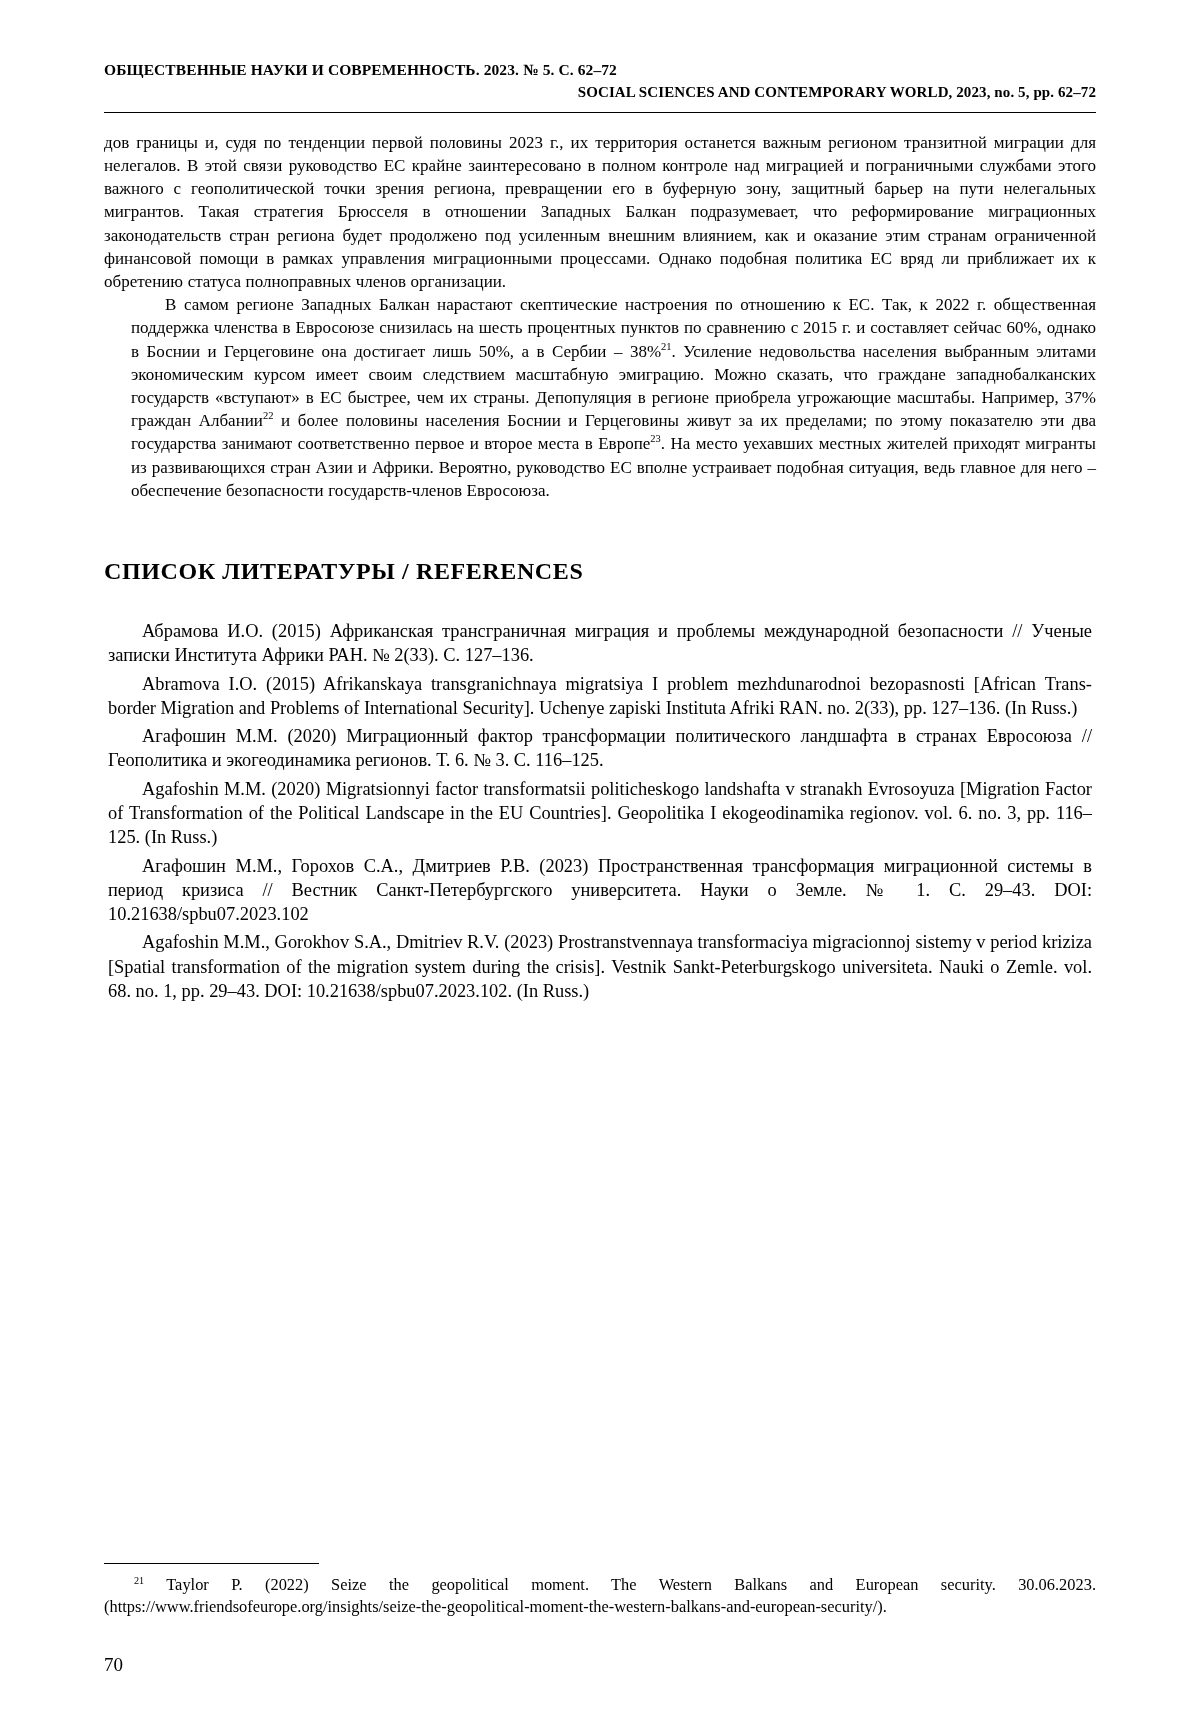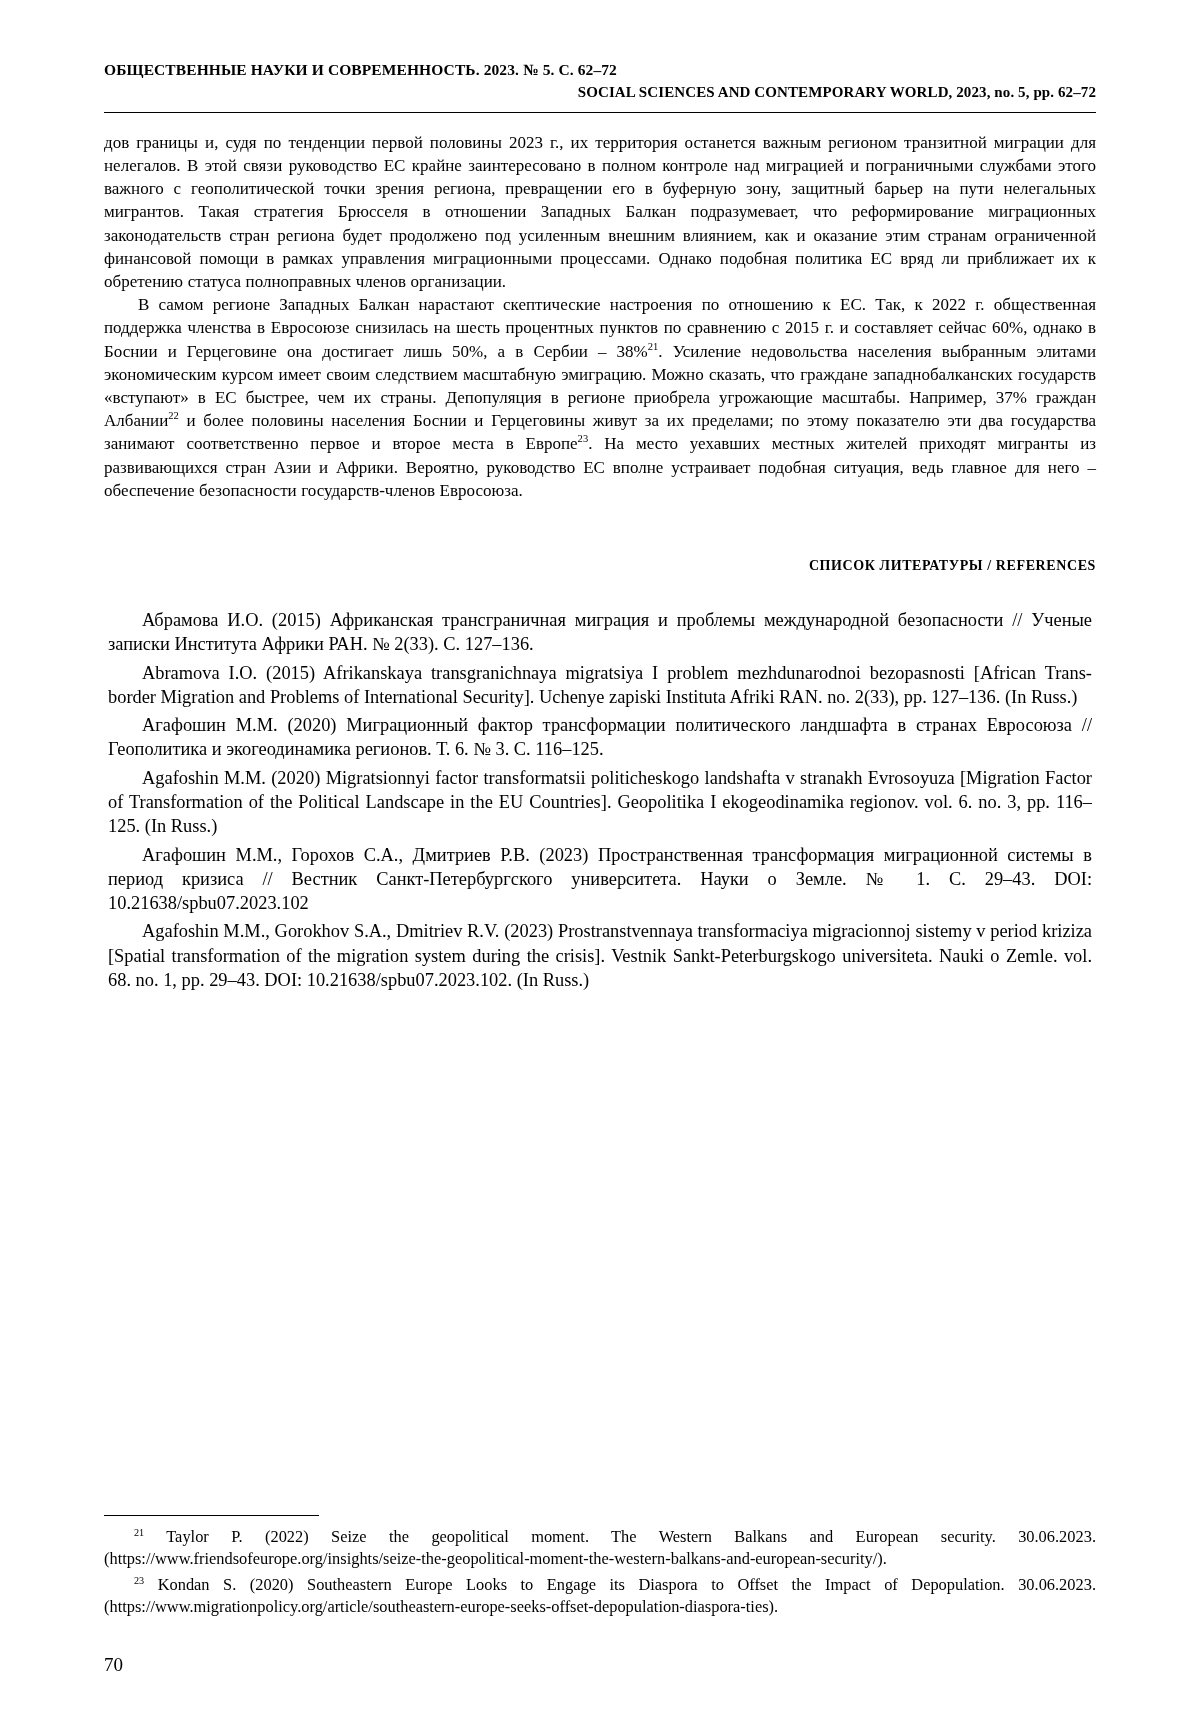--- a/index.html
+++ b/index.html
@@ -50,24 +50,25 @@
     text-justify: inter-word;
     margin: 0;
     hyphens: none;
     word-spacing: 0.02em;
   }
   p.body-text.first {
     text-indent: 0;
   }
   p.body-text.indent {
     text-indent: 34px;
+    margin-left: 27px;
   }
   .section-title {
-    text-align: right;
-    font-size: 14px;
+    text-align: left;
+    font-size: 24px;
     margin: 56px 0 34px 0;
     letter-spacing: 0.6px;
   }
   p.ref {
     font-size: 18.4px;
     line-height: 1.32;
     text-align: justify;
     margin: 4px;
     text-indent: 34px;
   }
@@ -126,18 +127,17 @@
       <p class="ref"><span>Агафошин М.М. (2020) Миграционный фактор трансформации политического ландшафта в странах Евросоюза // Геополитика и экогеодинамика регионов. Т. 6. № 3. С. 116–125.</span></p>
       <p class="ref"><span>Agafoshin M.M. (2020) Migratsionnyi factor transformatsii politicheskogo landshafta v stranakh Evrosoyuza [Migration Factor of Transformation of the Political Landscape in the EU Countries]. </span><span class="it">Geopolitika I ekogeodinamika regionov</span><span>. vol. 6. no. 3, pp. 116–125. (In Russ.)</span></p>
       <p class="ref"><span>Агафошин М.М., Горохов С.А., Дмитриев Р.В. (2023) Пространственная трансформация миграционной системы в период кризиса // Вестник Санкт-Петербургского университета. Науки о Земле. № 1. С. 29–43. DOI: 10.21638/spbu07.2023.102</span></p>
       <p class="ref"><span>Agafoshin M.M., Gorokhov S.A., Dmitriev R.V. (2023) Prostranstvennaya transformaciya migracionnoj sistemy v period kriziza [Spatial transformation of the migration system during the crisis]. </span><span class="it">Vestnik Sankt-Peterburgskogo universiteta. Nauki o Zemle</span><span>. vol. 68. no. 1, pp. 29–43. DOI: 10.21638/spbu07.2023.102. (In Russ.)</span></p>
     </div>
 
   <div class="footnotes">
     <hr class="fn-rule">
     <div id="fns">
         <p class="footnote"><sup>21</sup><span> Taylor P. (2022) Seize the geopolitical moment. The Western Balkans and European security. 30.06.2023. (https://www.friendsofeurope.org/insights/seize-the-geopolitical-moment-the-western-balkans-and-european-security/).</span></p>
-        <p class="footnote"><sup>23</sup><span> Kondan S. (2020) Southeastern Europe Looks to Engage its Diaspora to Offset the Impact of Depopulation. 30.06.2023. (https://www.migrationpolicy.org/article/southeastern-europe-seeks-offset-depopulation-diaspora-ties).</span></p>
       </div>
   </div>
 
   <div class="page-number">70</div>
 </div>
 
 </body></html>

